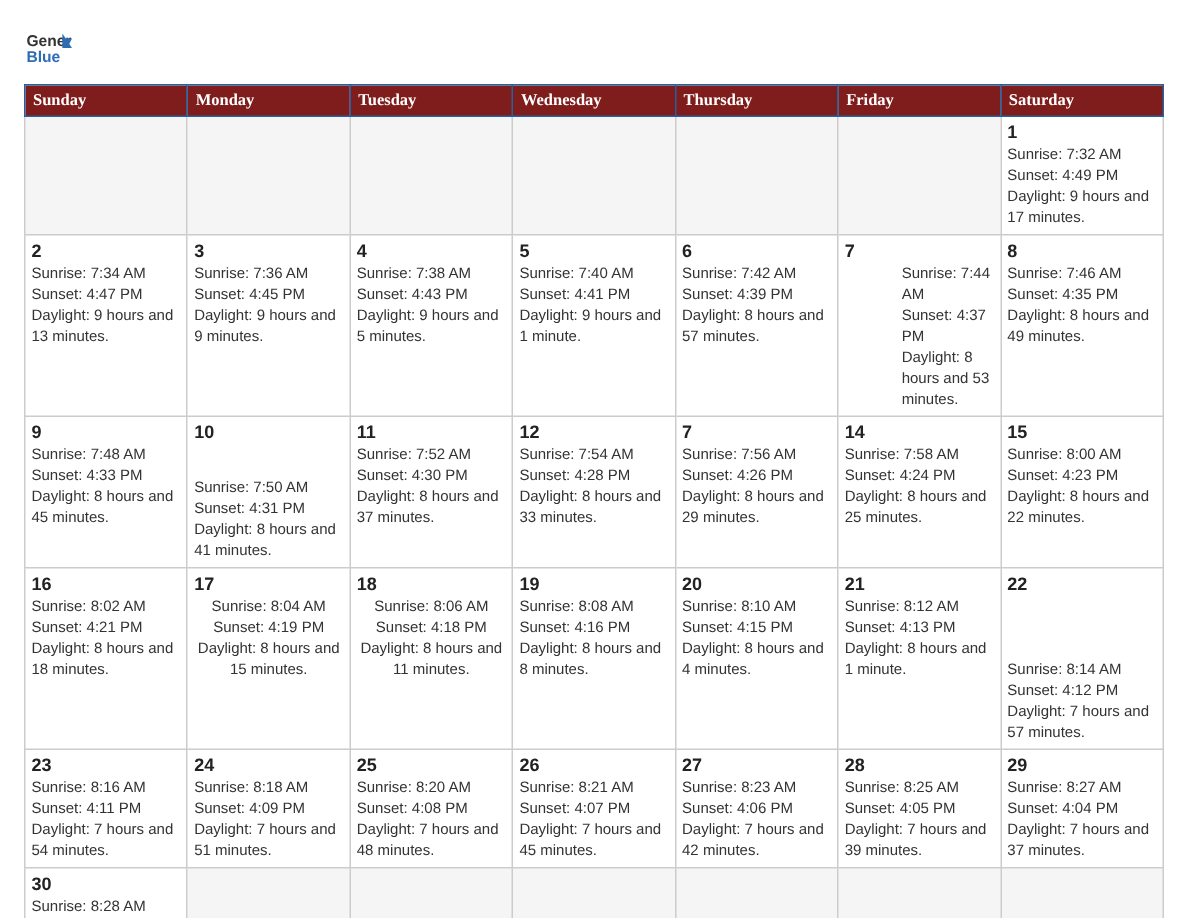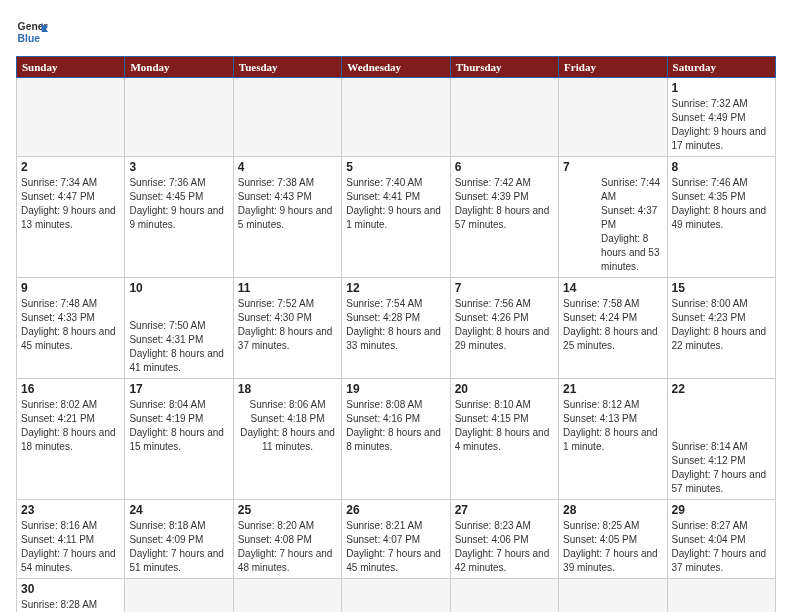--- a/index.html
+++ b/index.html
@@ -231,21 +231,21 @@
         </tr>
         <tr>
           <td>
             <span class="day-number">16</span>
             <div class="day-info" style="white-space: pre-line;">Sunrise: 8:02 AM
 Sunset: 4:21 PM
 Daylight: 8 hours and 18 minutes.</div>
           </td>
           <td>
             <span class="day-number">17</span>
-            <div class="day-info" style="white-space: pre-line;">Sunrise: 8:04 AM
+            <div class="day-info" style="white-space: pre-line; text-align: center;">Sunrise: 8:04 AM
 Sunset: 4:19 PM
 Daylight: 8 hours and 15 minutes.</div>
           </td>
           <td>
             <span class="day-number">18</span>
             <div class="day-info" style="white-space: pre-line; text-align: center;">Sunrise: 8:06 AM
 Sunset: 4:18 PM
 Daylight: 8 hours and 11 minutes.</div>
           </td>
           <td>

